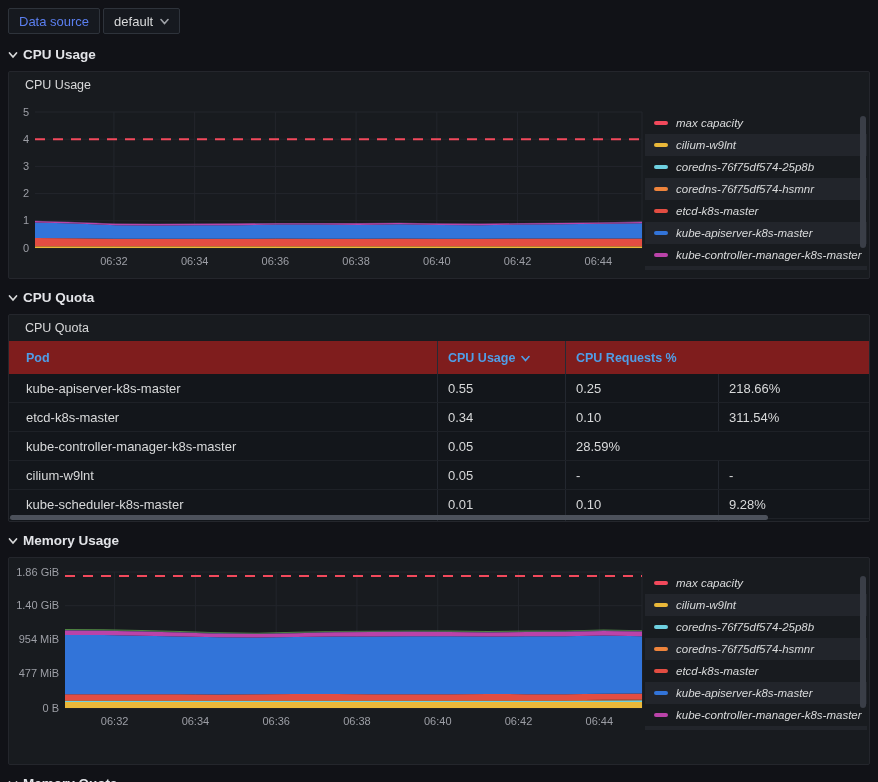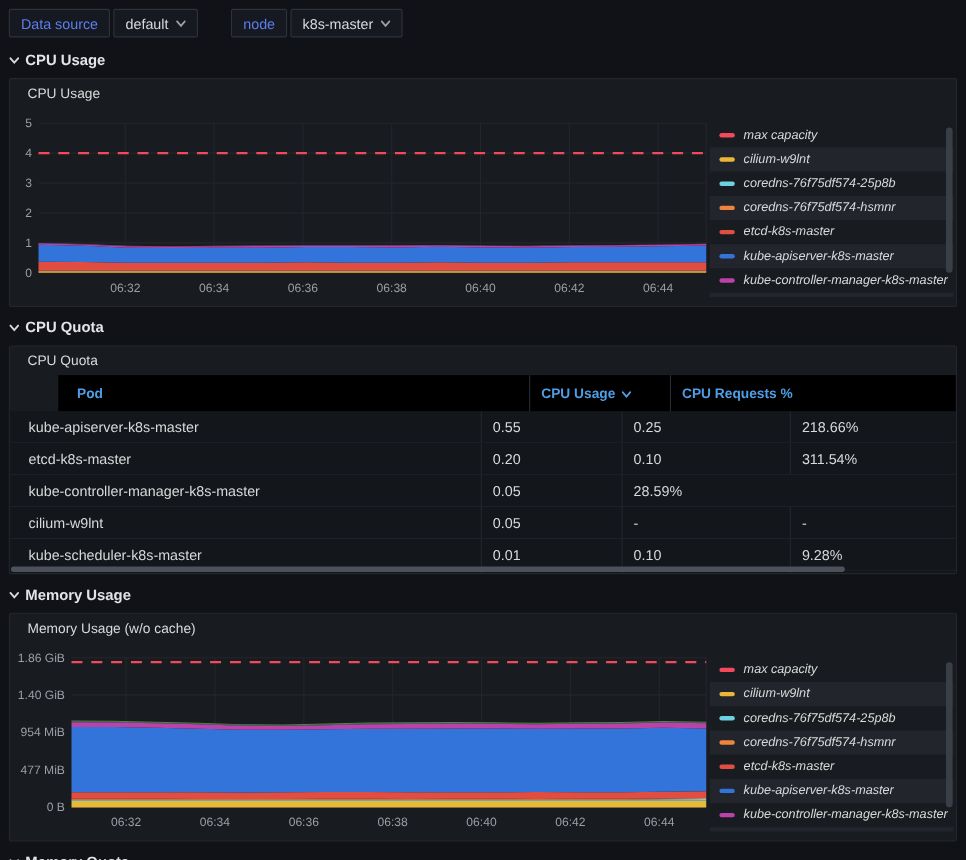--- a/index.html
+++ b/index.html
@@ -56,21 +56,21 @@
   .legend-scrollbar {
     position: absolute; right: 1px; top: 4px; width: 6px; height: 132px;
     background: #3a3e47; border-radius: 3px; cursor: pointer;
   }
   
   .grafana-table { font-size: 13px; }
   .t-header, .t-row {
     display: grid; grid-template-columns: 429px 128px 153px 1fr;
   }
   .t-header {
-    background: #000000; height: 33px; margin-left: 44px;
+    background: #7f1d1d; height: 33px;
   }
   .t-header .th {
     display: flex; align-items: center; gap: 6px;
     padding: 0 10px; color: #4f9ee8; font-weight: 700; font-size: 12.5px;
     cursor: pointer; border-right: 1px solid #262b35;
   }
   .t-header .th:first-child { padding-left: 17px; }
   .t-header .th:last-child { border-right: none; }
   .t-row { height: 29px; background: #13161b; border-bottom: 1px solid #1e2127; }
   .t-row .td {
@@ -87,31 +87,20 @@
   svg text { font-family: "Liberation Sans", sans-serif; }
 </style>
 </head>
 <body>
 
 <div class="toolbar">
   <div class="var-group">
     <div class="var-label">Data source</div>
     <div class="var-select">
       <span>default</span>
-      <span class="caret">
-        <svg width="9" height="7" viewBox="0 0 9 7">
-            <path d="M1 1.5 L4.5 5.5 L8 1.5" stroke="#9fa2a8" stroke-width="1.6" fill="none" stroke-linecap="round"></path>
-          </svg>
-      </span>
-    </div>
-  </div>
-  <div class="var-group">
-    <div class="var-label">node</div>
-    <div class="var-select">
-      <span>k8s-master</span>
       <span class="caret">
         <svg width="9" height="7" viewBox="0 0 9 7">
             <path d="M1 1.5 L4.5 5.5 L8 1.5" stroke="#9fa2a8" stroke-width="1.6" fill="none" stroke-linecap="round"></path>
           </svg>
       </span>
     </div>
   </div>
 </div>
 
 <div class="section-header">
@@ -225,21 +214,21 @@
         </div>
       </div>
       <div class="t-row">
         <div class="td">kube-apiserver-k8s-master</div>
         <div class="td">0.55</div>
         <div class="td">0.25</div>
         <div class="td">218.66%</div>
       </div>
       <div class="t-row">
         <div class="td">etcd-k8s-master</div>
-        <div class="td">0.20</div>
+        <div class="td">0.34</div>
         <div class="td">0.10</div>
         <div class="td">311.54%</div>
       </div>
       <div class="t-row">
         <div class="td">kube-controller-manager-k8s-master</div>
         <div class="td">0.05</div>
         <div class="td">28.59%</div>
       </div>
       <div class="t-row">
         <div class="td">cilium-w9lnt</div>
@@ -266,21 +255,20 @@
 <div class="section-header">
   <span class="sec-caret">
     <svg width="10" height="8" viewBox="0 0 10 8">
         <path d="M1.5 2 L5 6 L8.5 2" stroke="#d8d9da" stroke-width="1.7" fill="none" stroke-linecap="round"></path>
       </svg>
   </span>
   <span>Memory Usage</span>
 </div>
 
 <div class="panel">
-  <div class="panel-title">Memory Usage (w/o cache)</div>
   <div class="chart-row">
     <svg class="chart-svg" id="chart-memory" width="636" height="178">
         <line x1="56" y1="150" x2="633" y2="150" stroke="#23262c" stroke-width="1"></line>
         <text x="50" y="153.5" text-anchor="end" font-size="11" fill="#9d9fa6">0 B</text>
         <line x1="56" y1="115.94645669291339" x2="633" y2="115.94645669291339" stroke="#23262c" stroke-width="1"></line>
         <text x="50" y="119.44645669291339" text-anchor="end" font-size="11" fill="#9d9fa6">477 MiB</text>
         <line x1="56" y1="81.89291338582677" x2="633" y2="81.89291338582677" stroke="#23262c" stroke-width="1"></line>
         <text x="50" y="85.39291338582677" text-anchor="end" font-size="11" fill="#9d9fa6">954 MiB</text>
         <line x1="56" y1="47.69658792650919" x2="633" y2="47.69658792650919" stroke="#23262c" stroke-width="1"></line>
         <text x="50" y="51.19658792650919" text-anchor="end" font-size="11" fill="#9d9fa6">1.40 GiB</text>

